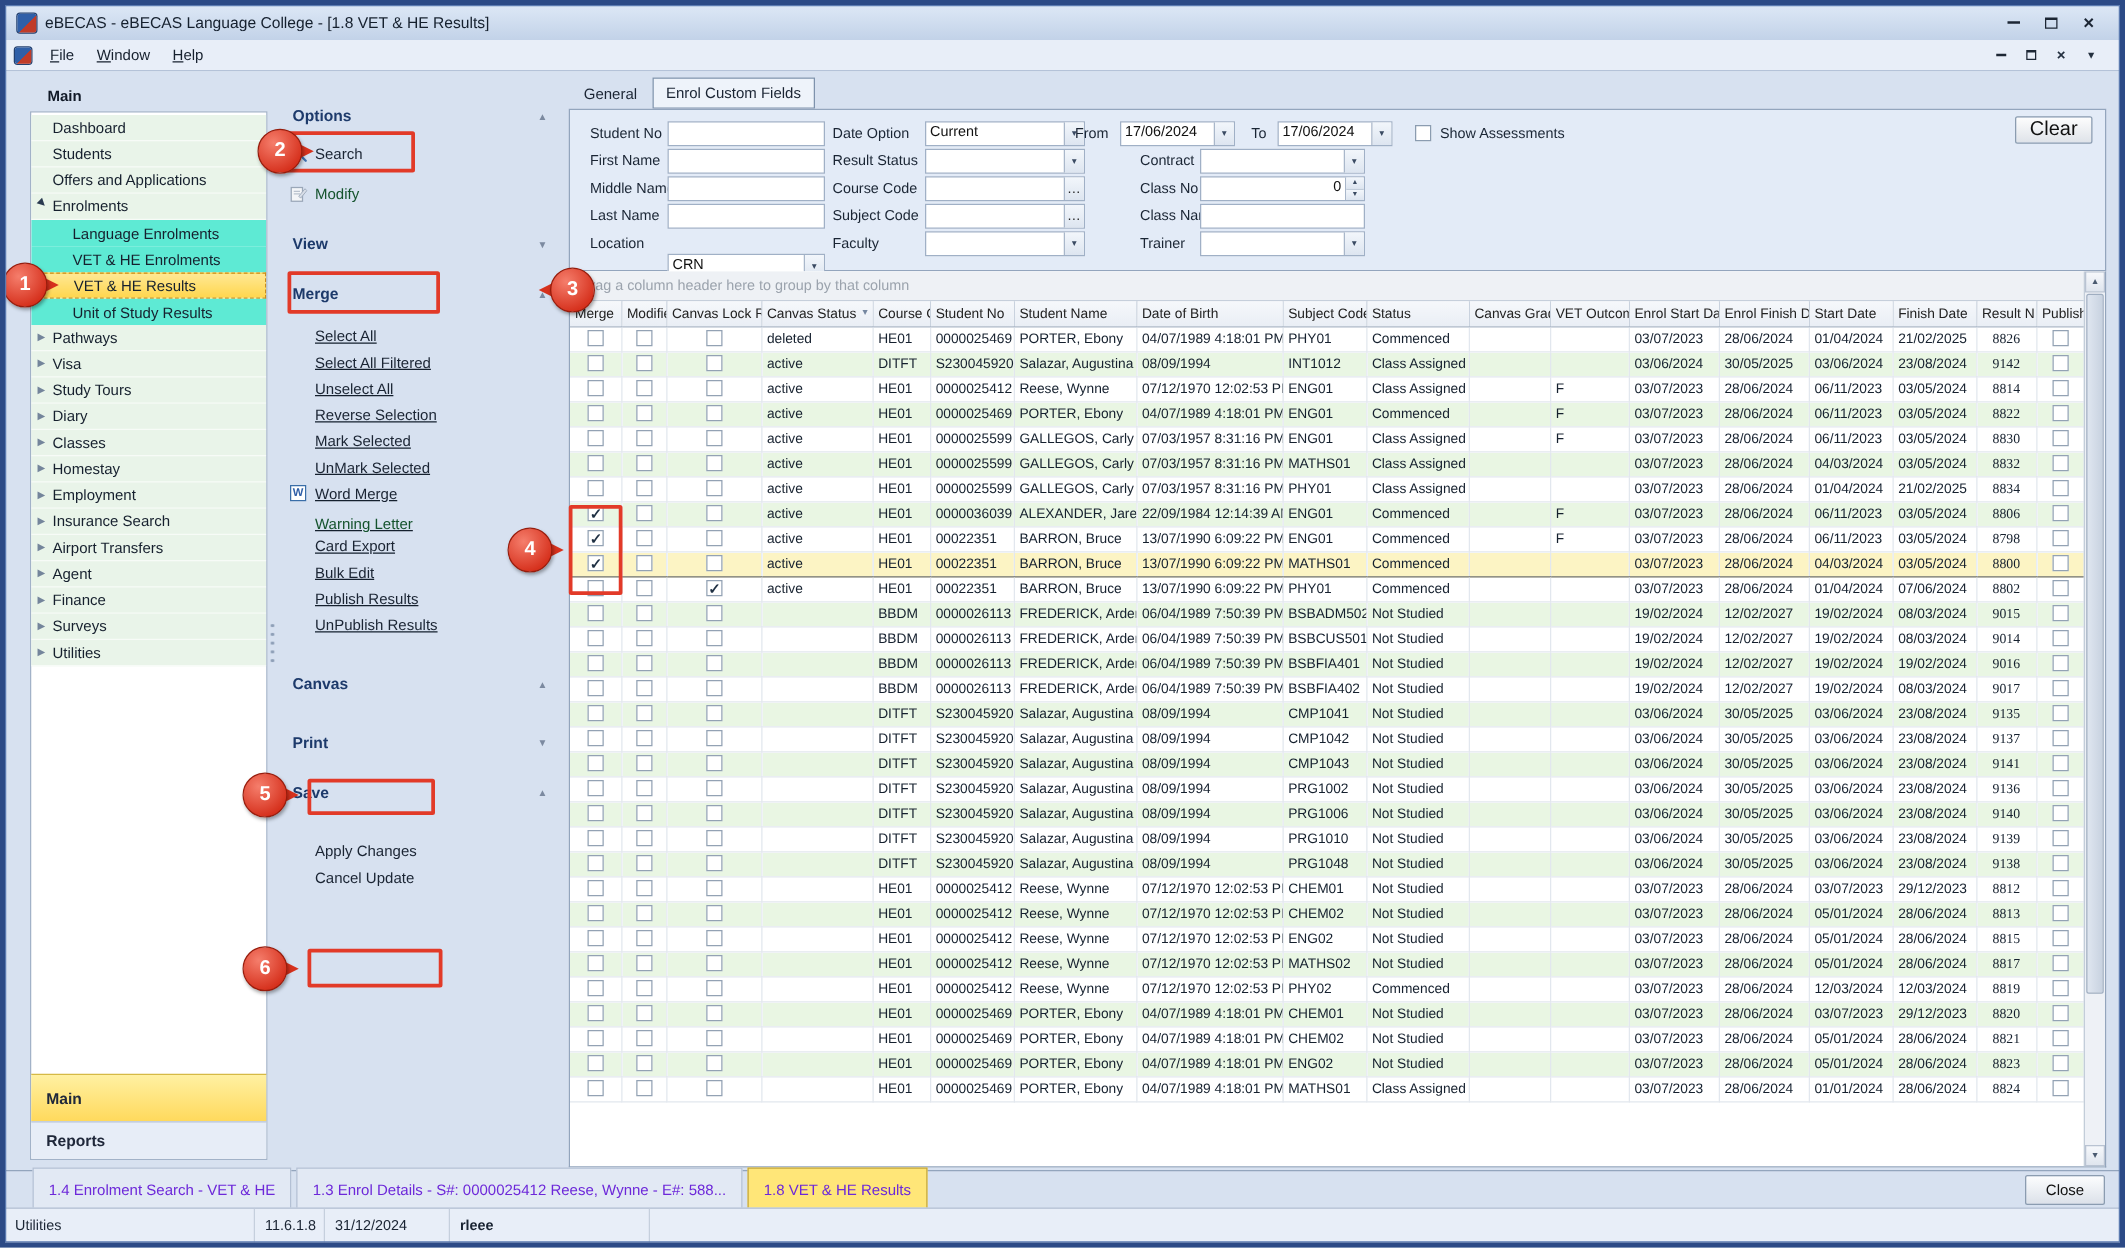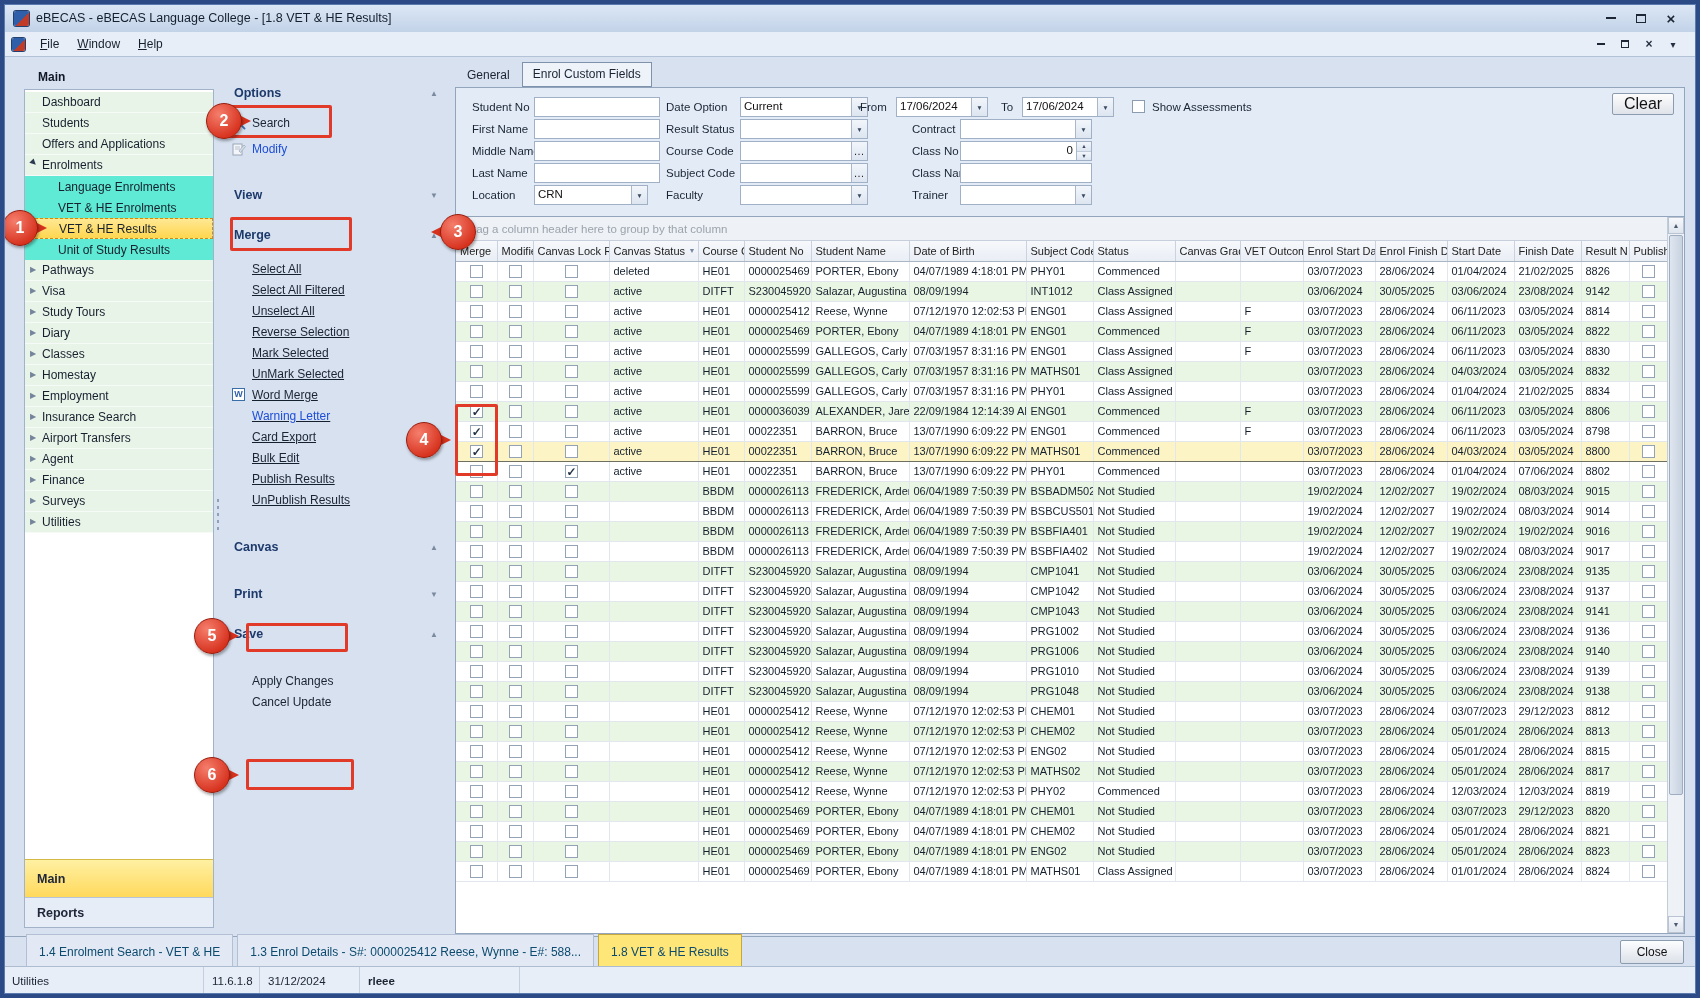--- a/index.html
+++ b/index.html
@@ -42,21 +42,21 @@
   .nav-item.selected{background:linear-gradient(#ffe894,#ffd64e);border:1px dashed #c98c1c;}
   .sb-main-btn{height:38px;background:linear-gradient(#fff0a2,#ffd95c);border-top:1px solid #d5b945;font-weight:bold;display:flex;align-items:center;padding-left:12px;font-size:12.5px;color:#20283a;}
   .sb-reports{height:30px;background:#e7edf7;border-top:1px solid #b7c4d8;font-weight:bold;display:flex;align-items:center;padding-left:12px;font-size:12.5px;color:#20283a;}
   .splitter{position:absolute;left:211px;top:440px;width:6px;height:36px;background:radial-gradient(circle,#8fa0b8 1.3px,transparent 1.5px) 0 0/6px 7px repeat-y;}
 
   
   .actions{position:absolute;left:218px;top:8px;width:228px;bottom:8px;padding-top:17px;}
   .sec-header{height:22px;display:flex;align-items:center;padding:0 12px;font-weight:bold;color:#1d3a6b;font-size:12.5px;}
   .sec-arrow{margin-left:auto;font-size:8px;color:#7c8aa0;}
   .act-item{height:21px;display:flex;align-items:center;padding-left:30px;font-size:12px;color:#1a2433;position:relative;white-space:nowrap;}
-  .act-item.disabled{color:#1d4ed8;}
+  .act-item.disabled{color:#14532d;align-items:flex-end;}
   .act-icon{position:absolute;left:10px;width:14px;height:14px;display:flex;align-items:center;justify-content:center;}
   .icon-word{border:1px solid #3a6ea8;background:#fff;color:#2f5fa8;font-weight:bold;font-size:9px;width:13px;height:13px;line-height:11px;text-align:center;display:block;}
   .s-options .act-item{height:26px;}
   .s-options .items{margin-top:6px;}
   .s-view{margin-top:22px;}
   .s-merge{margin-top:18px;}
   .s-merge .items{margin-top:12px;text-decoration:underline;}
   .s-canvas{margin-top:26px;}
   .s-canvas .items{margin-top:8px;}
   .s-print{margin-top:25px;}
@@ -83,34 +83,34 @@
 
   
   .grid-wrap{position:absolute;top:156px;left:0;right:0;bottom:0;background:#fff;border:1px solid #93a5bd;border-top:none;overflow:hidden;}
   .group-bar{height:24px;background:#eef1f5;border-bottom:1px solid #c6cfdb;color:#9ba3ad;font-size:11.5px;display:flex;align-items:center;padding-left:8px;}
   table.grid{border-collapse:collapse;table-layout:fixed;width:1211px;}
   .grid th{height:20px;background:linear-gradient(#f6f8fb,#e9eef5);border-right:1px solid #c9d2de;border-bottom:1px solid #aab6c6;font-weight:normal;font-size:11px;color:#222;text-align:left;padding:0 4px;overflow:hidden;white-space:nowrap;position:relative;}
   .grid td{height:20px;border-right:1px solid #e2e7ee;border-bottom:1px solid #e2e7ee;font-size:11px;color:#15202e;padding:0 4px;overflow:hidden;white-space:nowrap;background:#fff;line-height:19px;}
   tr.alt td{background:#e9f6e3;}
   tr.sel td{background:#fcf4c4;border-top:1px solid #6f6f5f;border-bottom:1px solid #6f6f5f;}
   td.cbcell{text-align:center;padding:0;}
-  td.num{text-align:left;}
+  td.num{text-align:center;font-family:Liberation Serif, serif;}
   .cb{display:inline-block;width:13px;height:13px;border:1px solid #93a2b4;background:#fff;position:relative;vertical-align:middle;}
   .cb.on::after{content:"✓";position:absolute;left:1px;top:-3px;font-size:12px;font-weight:bold;color:#1f3043;}
   th .filt{position:absolute;right:2px;top:6px;font-size:7px;color:#7587a0;}
   .vscroll{position:absolute;top:0;right:0;bottom:0;width:17px;background:#eef1f6;border-left:1px solid #c3cdd9;}
   .vs-btn{position:absolute;left:0;right:0;height:17px;background:linear-gradient(#f6f8fb,#dfe5ee);border:1px solid #b9c3d2;display:flex;align-items:center;justify-content:center;font-size:7px;color:#4a5a70;}
   .vs-btn.up{top:0;}
   .vs-btn.dn{bottom:0;}
   .vs-thumb{position:absolute;left:1px;right:1px;top:18px;height:560px;background:linear-gradient(90deg,#dfe6f0,#c8d2e0);border:1px solid #9fadc0;border-radius:2px;}
 
   
   .doctabs{position:absolute;left:4px;right:4px;top:936px;height:30px;background:#d7e1f0;border-top:1px solid #93a5bd;display:flex;align-items:center;padding-left:22px;}
   #doctab-list{display:flex;gap:4px;align-items:center;}
-  .dtab{height:36px;display:flex;align-items:center;padding:0 12px;font-size:12px;background:#e2e9f4;border:1px solid #b3c0d4;color:#0c4a6e;white-space:nowrap;}
+  .dtab{height:36px;display:flex;align-items:center;padding:0 12px;font-size:12px;background:#e2e9f4;border:1px solid #b3c0d4;color:#6d28d9;white-space:nowrap;}
   .dtab.active{background:#ffe678;border-color:#c5a83e;}
   .close-btn{margin-left:auto;margin-right:12px;width:64px;height:24px;background:linear-gradient(#fcfdfe,#dce1e9);border:1px solid #8b9cb0;border-radius:2px;font-size:12px;font-family:inherit;display:flex;align-items:center;justify-content:center;color:#111;}
   .statusbar{position:absolute;left:4px;right:4px;top:966px;height:28px;background:#e8eef8;border-top:1px solid #aebcd0;display:flex;align-items:stretch;font-size:11.5px;color:#1a2433;}
   .sb-pane{display:flex;align-items:center;padding:0 8px;border-right:1px solid #c5cfdd;flex:0 0 auto;}
   .sb-pane.fill{flex:1 1 auto;border-right:none;}
 
   
   .overlay{position:absolute;inset:0;z-index:60;pointer-events:none;}
   .hbox{position:absolute;border:3px solid #e23a28;border-radius:2px;}
   .hb-search{left:228px;top:105px;width:104px;height:33px;}
@@ -384,21 +384,21 @@
       <div class="filter-panel">
         <div class="flabel" style="left:16px;top:9px">Student No</div>
         <input class="finput" style="left: 78px; top: 9px; width: 126px;" value="">
         <div class="flabel" style="left:16px;top:31px">First Name</div>
         <input class="finput" style="left: 78px; top: 31px; width: 126px;" value="">
         <div class="flabel" style="left:16px;top:53px">Middle Name</div>
         <input class="finput" style="left: 78px; top: 53px; width: 126px;" value="">
         <div class="flabel" style="left:16px;top:75px">Last Name</div>
         <input class="finput" style="left: 78px; top: 75px; width: 126px;" value="">
         <div class="flabel" style="left:16px;top:97px">Location</div>
-        <div class="combo" style="left:78px;top:97px;width:114px">
+        <div class="combo" style="left:78px;top:115px;width:126px">
           <span class="val">CRN</span>
           <span class="dd">▼</span>
         </div>
 
         <div class="flabel" style="left:210px;top:9px">Date Option</div>
         <div class="combo" style="left:284px;top:9px;width:128px">
           <span class="val">Current</span>
           <span class="dd">▼</span>
         </div>
         <div class="flabel" style="left:210px;top:31px">Result Status</div>

